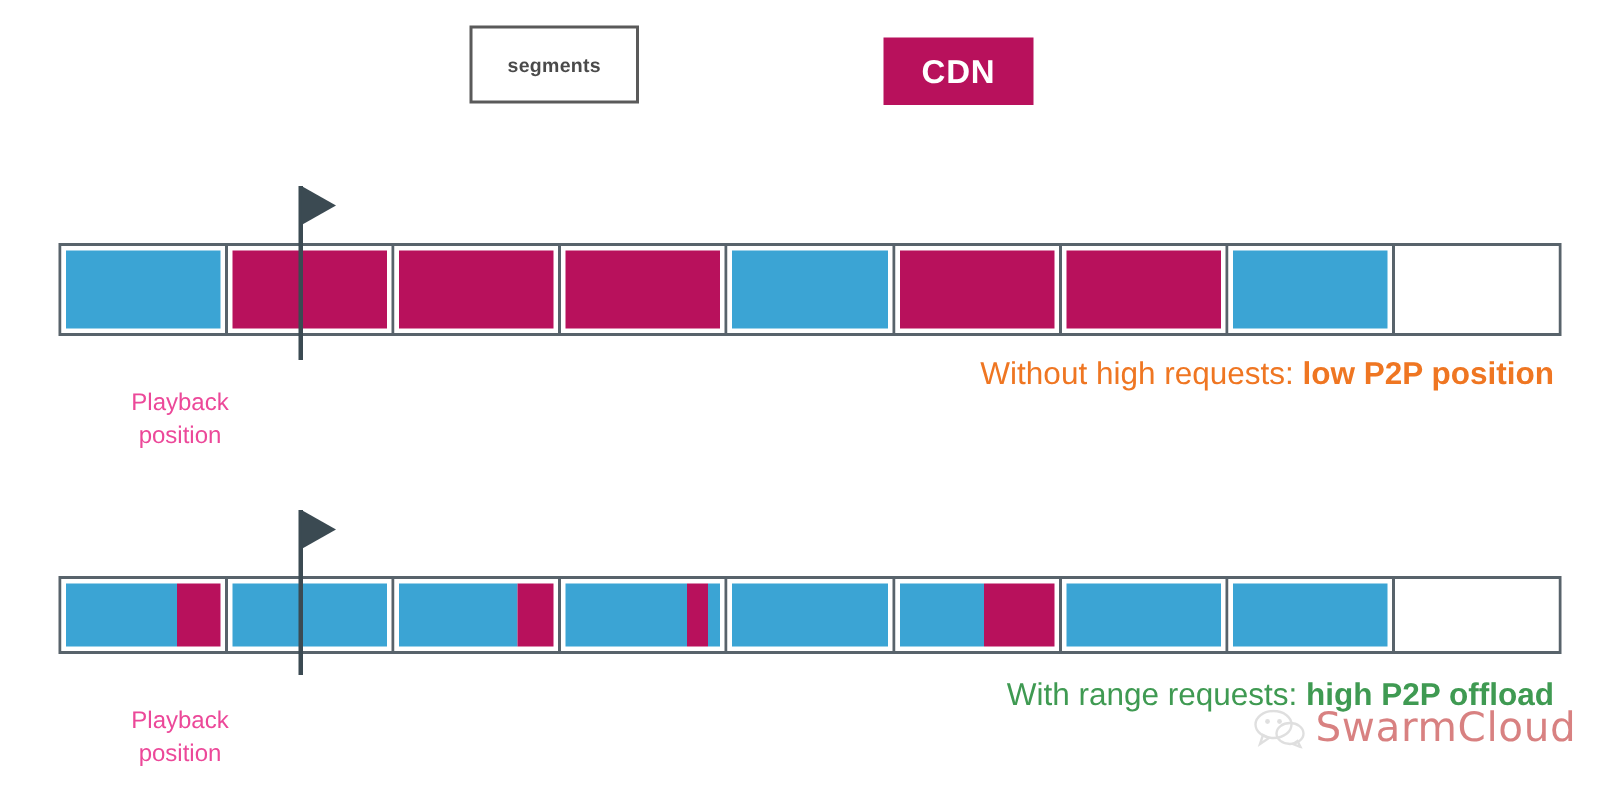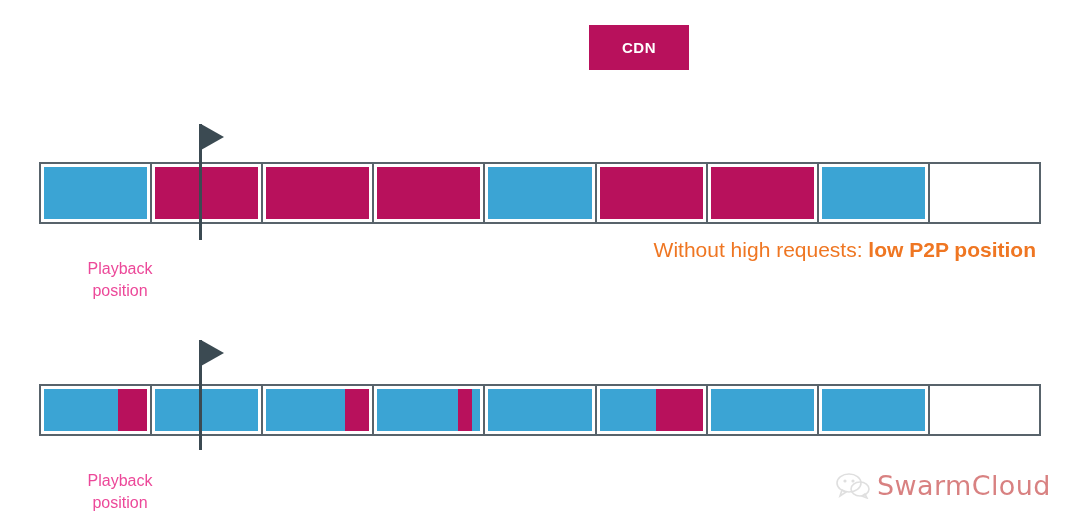--- a/index.html
+++ b/index.html
@@ -21,21 +21,21 @@
   }
   .legend-segments span{
     font-size:13px;font-weight:bold;color:#4a4a4a;letter-spacing:.2px;
   }
   .legend-chip{
     position:absolute;top:25px;height:45px;
     display:flex;align-items:center;justify-content:center;
     box-sizing:border-box;
   }
   .legend-chip span{
-    color:#ffffff;font-size:15px;font-weight:bold;letter-spacing:.5px;
+    color:#ffffff;font-size:22px;font-weight:bold;letter-spacing:.5px;
   }
   .chip-cdn{left:589px;width:100px;background:#b8115c;}
   .chip-p2p{left:700px;width:100px;background:#3ba4d4;}
 
   
   .bar{
     position:absolute;left:39px;width:1002px;
     border:2px solid #58636b;background:#ffffff;
     display:flex;box-sizing:border-box;
   }
@@ -101,20 +101,23 @@
     font-size:27px;color:#b91c1c;letter-spacing:.4px;
     font-family:"DejaVu Sans", sans-serif;
   }
   .wm-icon{width:34px;height:26px;display:block;}
 </style>
 </head>
 <body>
 
 <div class="stage">
 
+  <div class="legend-segments">
+    <span>segments</span>
+  </div>
 
   <div class="legend-chip chip-cdn">
     <span>CDN</span>
   </div>
 
 
   <div class="bar bar-one" id="bar-0">
       <div class="seg">
         <div class="fill fill-p2p" style="width: 100%;"></div>
       </div>
@@ -196,20 +199,23 @@
   <div class="playhead ph-two" style="left: 194.32px;">
     <div class="pole"></div>
     <div class="flag"></div>
   </div>
 
   <div class="pb-label pb-two">
     <div>Playback</div>
     <div>position</div>
   </div>
 
+  <div class="caption cap-two" style="color: rgb(63, 154, 82);">
+    <span>With range requests: </span><b>high P2P offload</b>
+  </div>
 
   <div class="watermark">
     <svg class="wm-icon" viewBox="0 0 34 26">
       <ellipse cx="13" cy="10" rx="12" ry="9" fill="none" stroke="#c6c6c6" stroke-width="1.6"></ellipse>
       <path d="M6 17 L4 23 L10 19 Z" fill="none" stroke="#c6c6c6" stroke-width="1.6"></path>
       <circle cx="9" cy="8" r="1.6" fill="#c6c6c6"></circle>
       <circle cx="17" cy="8" r="1.6" fill="#c6c6c6"></circle>
       <ellipse cx="24" cy="16" rx="9" ry="7" fill="none" stroke="#c6c6c6" stroke-width="1.6"></ellipse>
       <path d="M29 21 L31 25 L26 23 Z" fill="none" stroke="#c6c6c6" stroke-width="1.6"></path>
     </svg>

